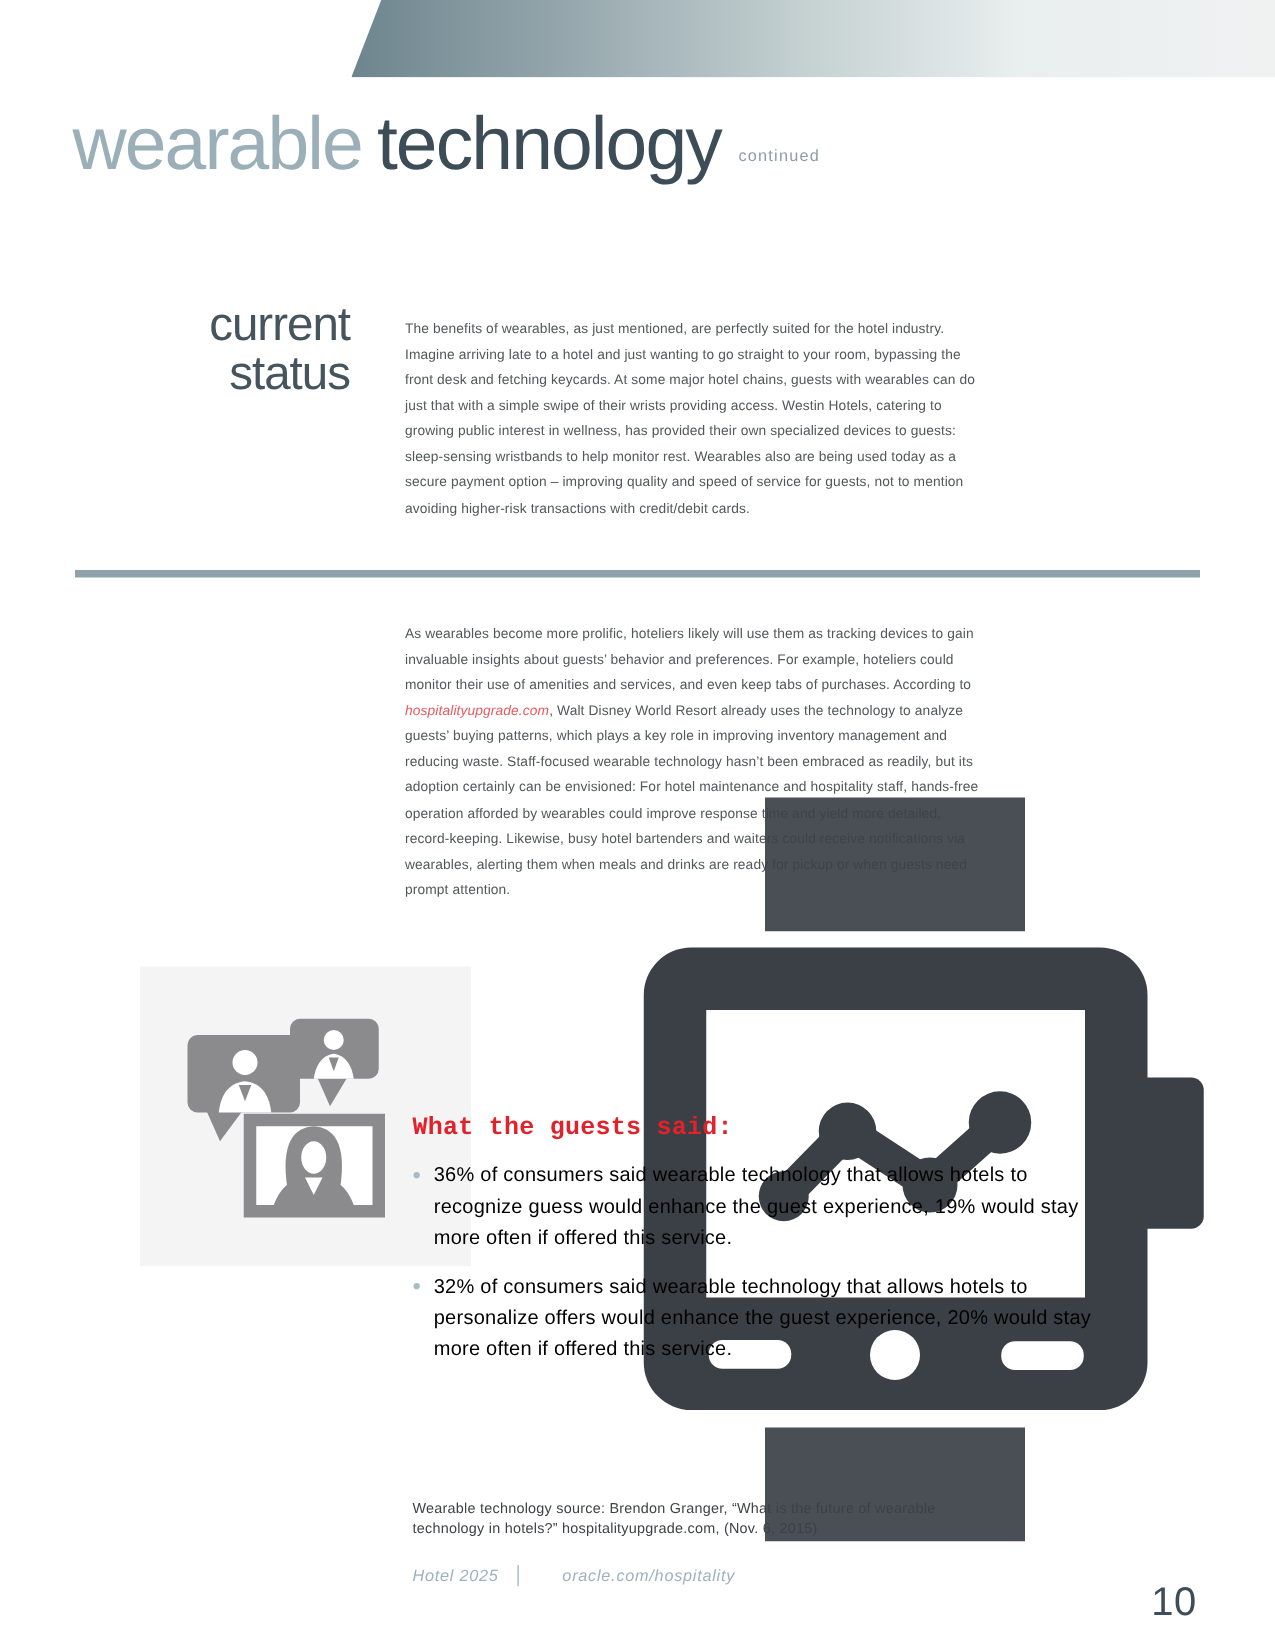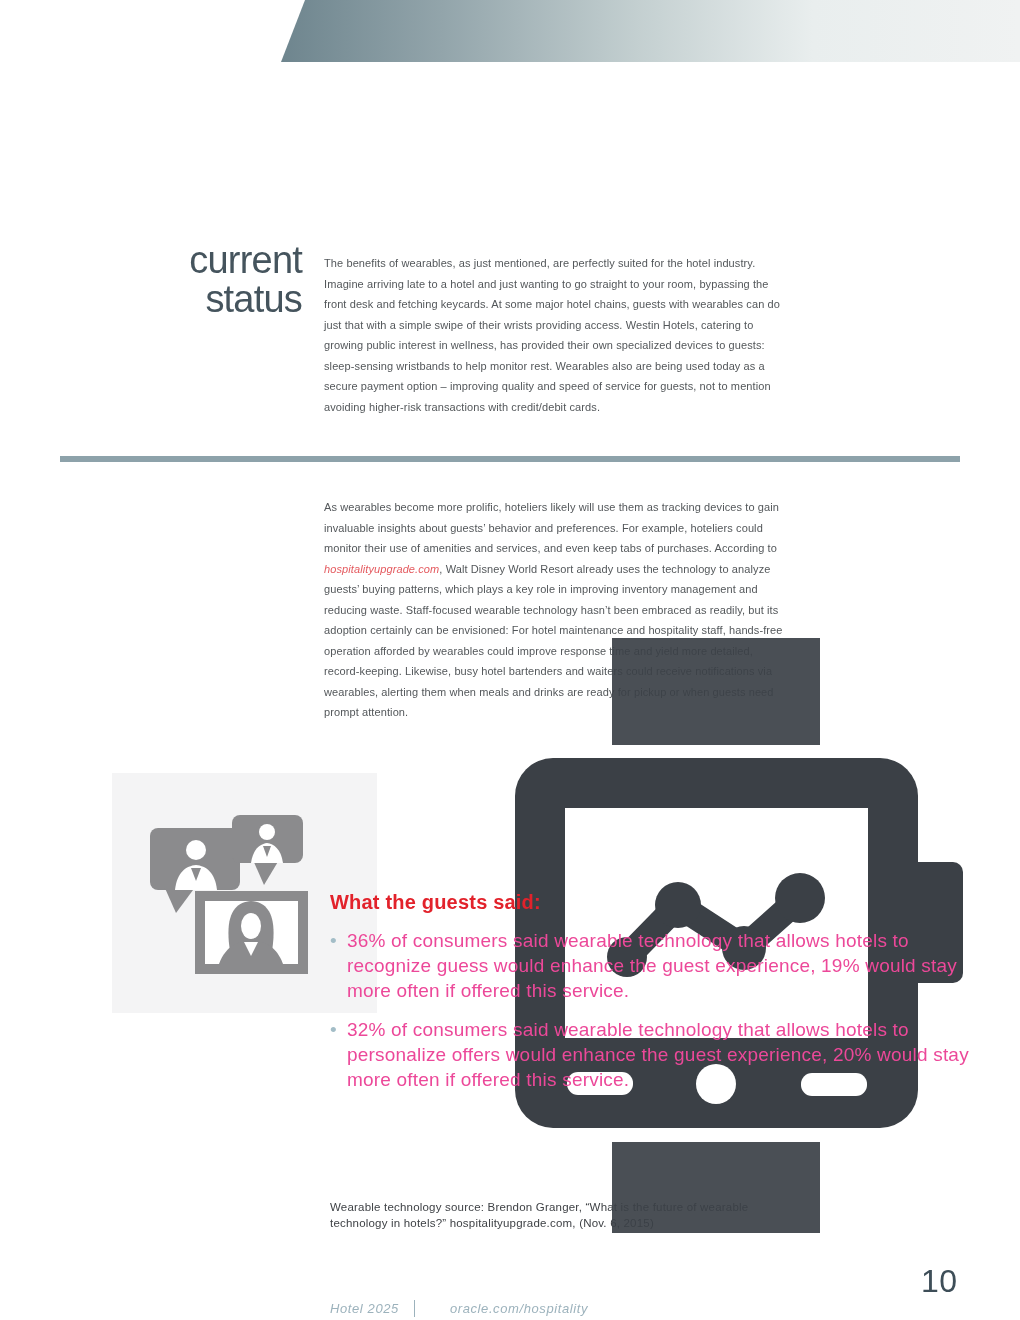--- a/index.html
+++ b/index.html
@@ -14,54 +14,55 @@
     position:absolute; left:281px; top:0; width:739px; height:62px;
     background:linear-gradient(90deg,#6e858e 0%, #93a5ab 22%, #c3cfd0 48%, #e9eeee 72%, #f0f2f2 100%);
     clip-path:polygon(24px 0, 100% 0, 100% 100%, 0 100%);
   }
   
   .title { position:absolute; left:58px; top:82px; font-size:60px; line-height:66px; font-weight:400; letter-spacing:-1.5px; white-space:nowrap; }
   .t-light { color:#9bafb8; }
   .t-dark  { color:#3d4d57; margin-left:12px; }
   .t-cont  { font-size:13px; color:#8d9da5; letter-spacing:1px; margin-left:14px; vertical-align:6px; }
   
-  .heading { position:absolute; right:718px; text-align:right; font-size:38px; line-height:39px; font-weight:400; letter-spacing:-0.8px; white-space:pre;margin-left:28px; }
+  .heading { position:absolute; right:740px; text-align:right; font-size:38px; line-height:39px; font-weight:400; letter-spacing:-0.8px; white-space:pre;margin-left:28px; }
   .h-current { top:241px; color:#45545d; }
   .h-future  { top:490px; color:#93a8b2; }
   
   .body { position:absolute; left:324px; color:#53575a; font-size:11px; line-height:20.5px; letter-spacing:0.1px; white-space:pre; z-index:1; }
   .p1 { top:253px; }
   .p2 { top:497px; }
   .red-link { color:#e4595e; font-style:italic; text-decoration:none; cursor:pointer; }
   
   .divider { position:absolute; left:60px; top:456px; width:900px; height:6px; background:#8da2aa; }
   
   .watch-svg  { position:absolute; left:500px; top:630px; z-index:5; }
   .people-svg { position:absolute; left:112px; top:773px; z-index:6; }
   
-  .red-heading { position:absolute; left:330px; top:891px; font-size:20px; font-weight:700; color:#e2222b; letter-spacing:0.2px; z-index:10; white-space:pre; }
+  .red-heading { position:absolute; left:330px; top:891px; font-size:20px; font-weight:700; color:#e2222b; letter-spacing:0.2px; z-index:10; white-space:pre;font-family:Liberation Mono, monospace; }
   .bullets { position:absolute; left:330px; top:928px; z-index:10; }
   .bullet { display:flex; margin-bottom:14px; }
   .bullet .dot { color:#a3bdc7; font-size:19px; line-height:25px; width:17px; flex:0 0 17px; }
-  .bullet .btext { color:#ec4899; font-size:19px; line-height:25px; letter-spacing:0.2px; white-space:pre; }
+  .bullet .btext { color:#000000; font-size:16px; line-height:25px; letter-spacing:0.2px; white-space:pre; }
   
   .footnote { position:absolute; left:330px; top:1199px; font-size:11.5px; line-height:16px; color:#3f4246; letter-spacing:0.2px; white-space:pre; z-index:1; }
   
-  .footer { position:absolute; left:330px; top:1300px; display:flex; align-items:center; color:#9cb2bc; font-size:13px; font-style:italic; letter-spacing:0.6px;text-align:center; }
+  .footer { position:absolute; left:330px; top:1252px; display:flex; align-items:center; color:#9cb2bc; font-size:13px; font-style:italic; letter-spacing:0.6px;text-align:center; }
   .footer .sep { width:1px; height:17px; background:#9cb2bc; margin:0 15px; }
   .footer a { color:#9cb2bc; text-decoration:none; cursor:pointer;margin-left:20px; }
   .page-num { position:absolute; left:921px; top:1263px; font-size:32px; color:#3e4e58; letter-spacing:0.5px; }
 </style>
 </head>
 <body>
 
 <div class="page">
 
   <div class="topbar"></div>
 
+  <h1 class="title"><span class="t-light">wearable</span><span class="t-dark">technology</span><span class="t-cont">continued</span></h1>
 
   <h2 class="heading h-current">current
 status</h2>
   <p class="body p1">The benefits of wearables, as just mentioned, are perfectly suited for the hotel industry.
 Imagine arriving late to a hotel and just wanting to go straight to your room, bypassing the
 front desk and fetching keycards. At some major hotel chains, guests with wearables can do
 just that with a simple swipe of their wrists providing access. Westin Hotels, catering to
 growing public interest in wellness, has provided their own specialized devices to guests:
 sleep-sensing wristbands to help monitor rest. Wearables also are being used today as a
 secure payment option – improving quality and speed of service for guests, not to mention

